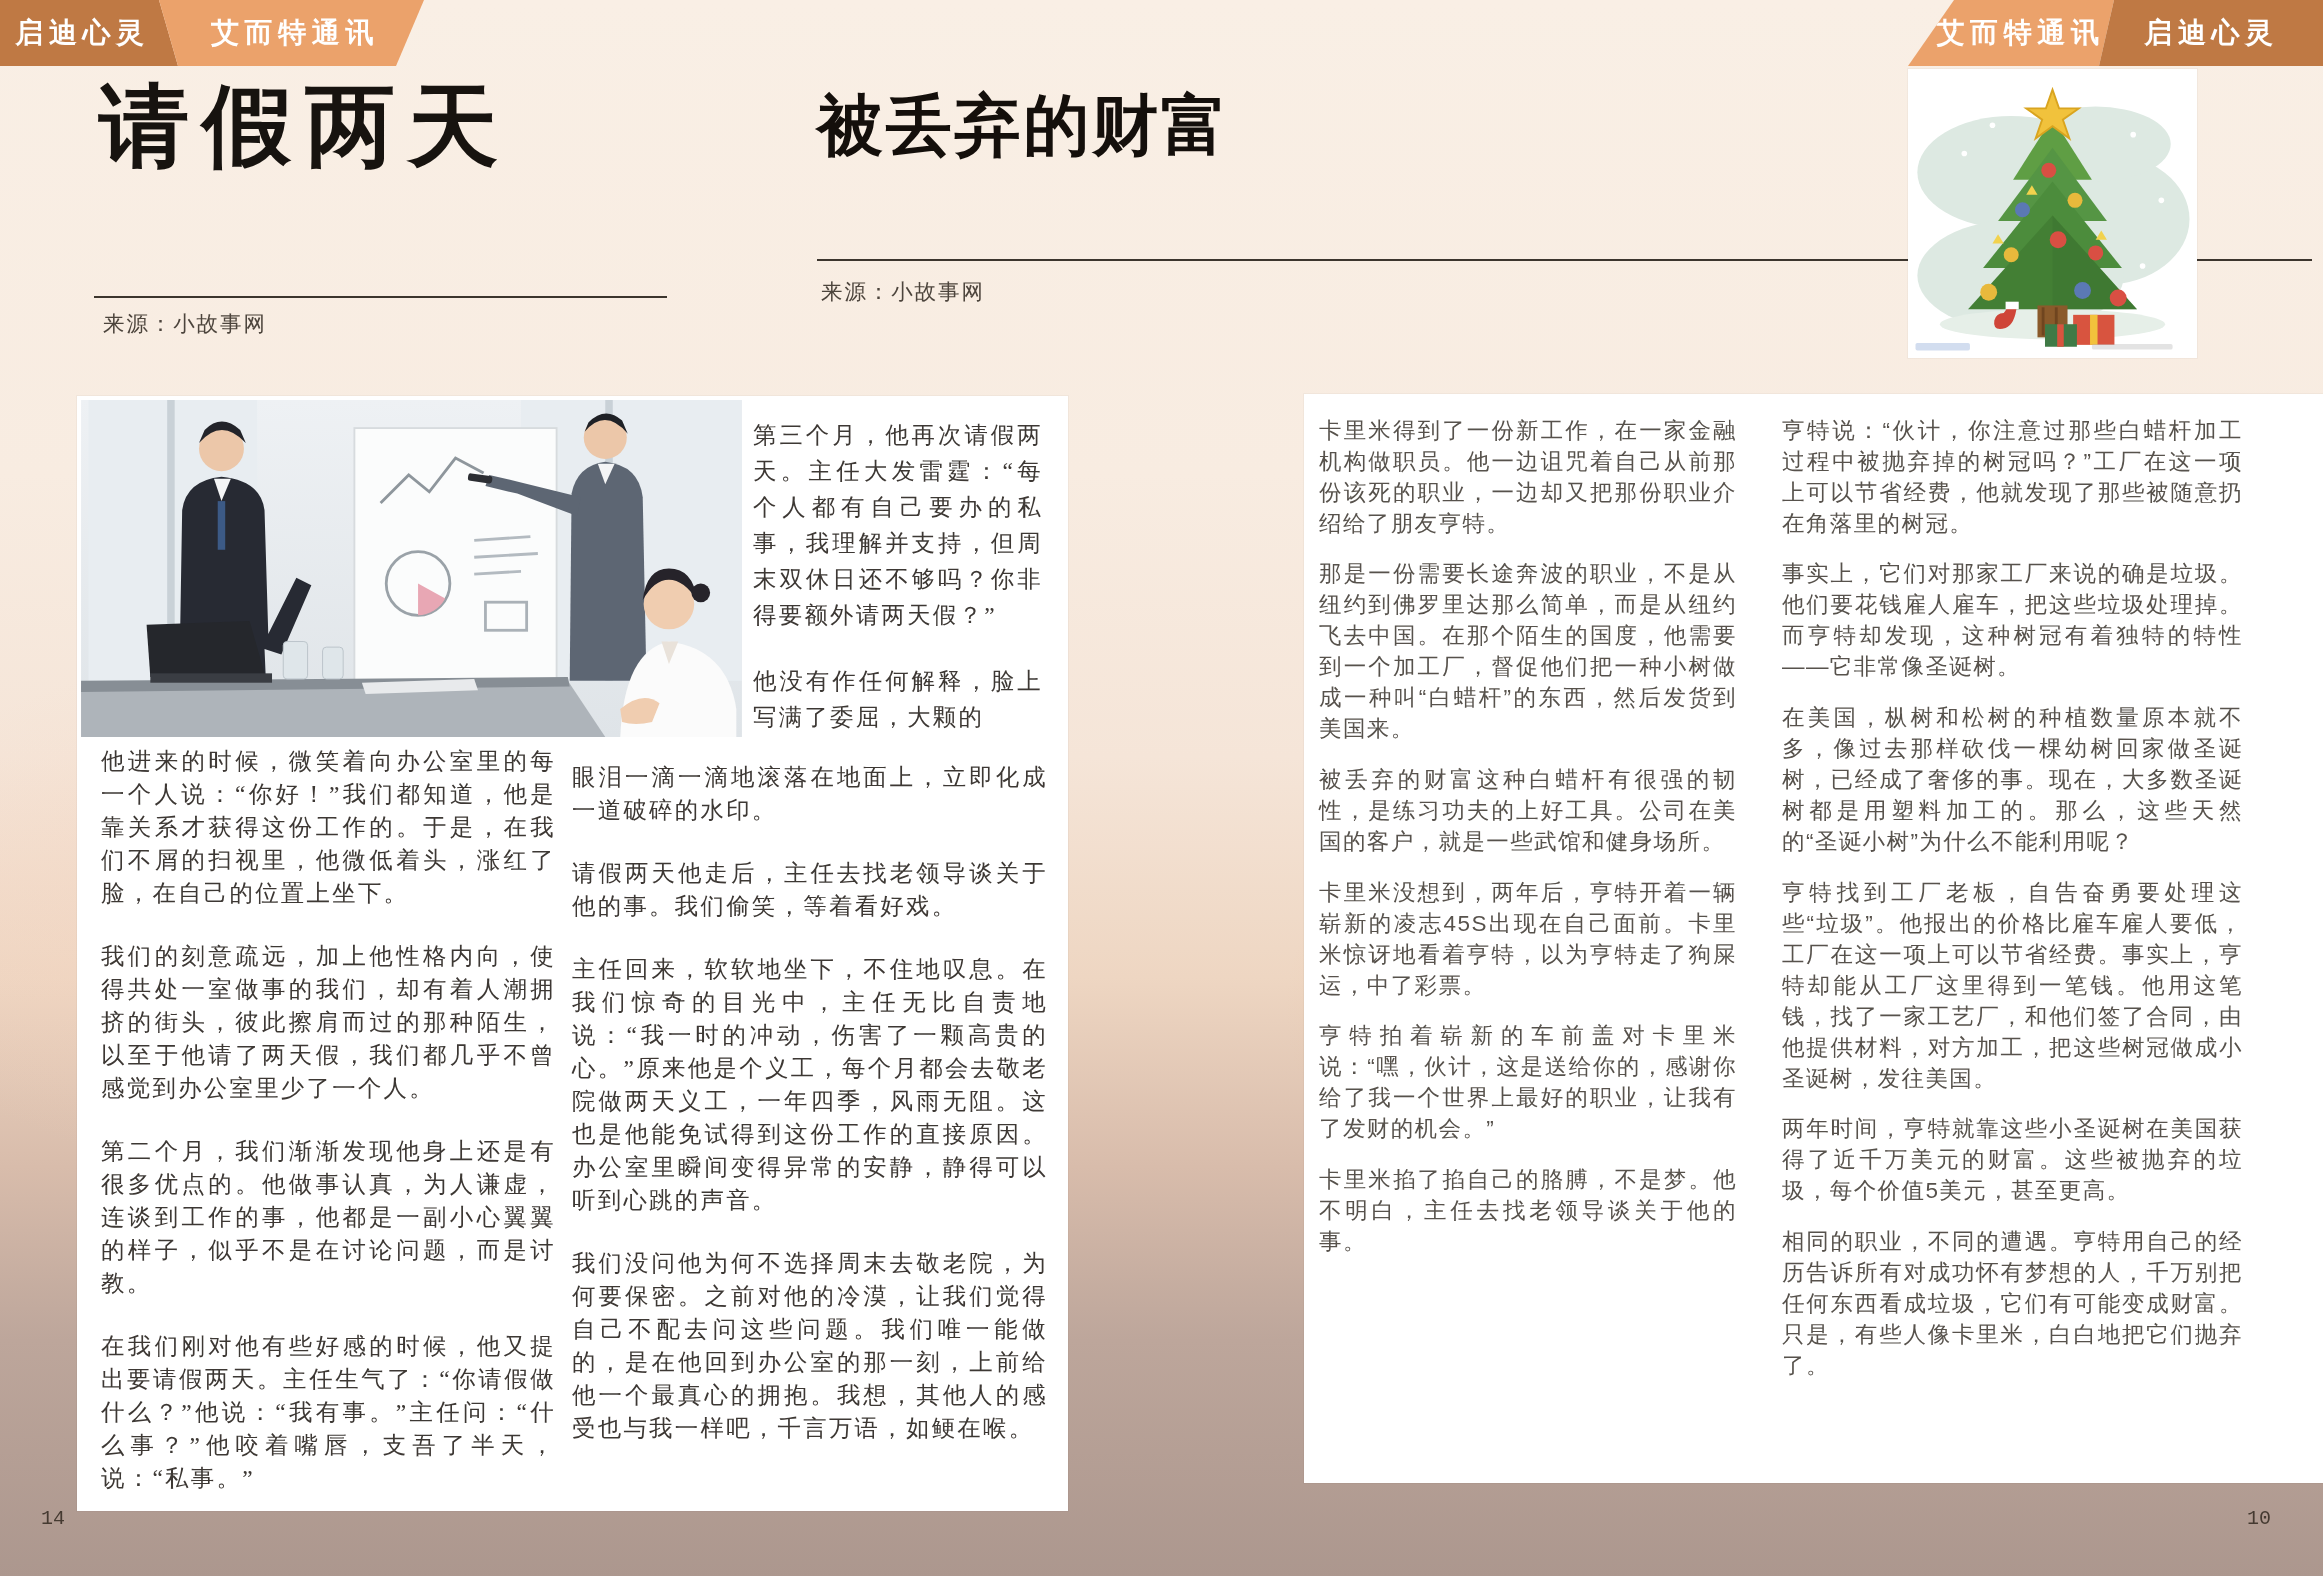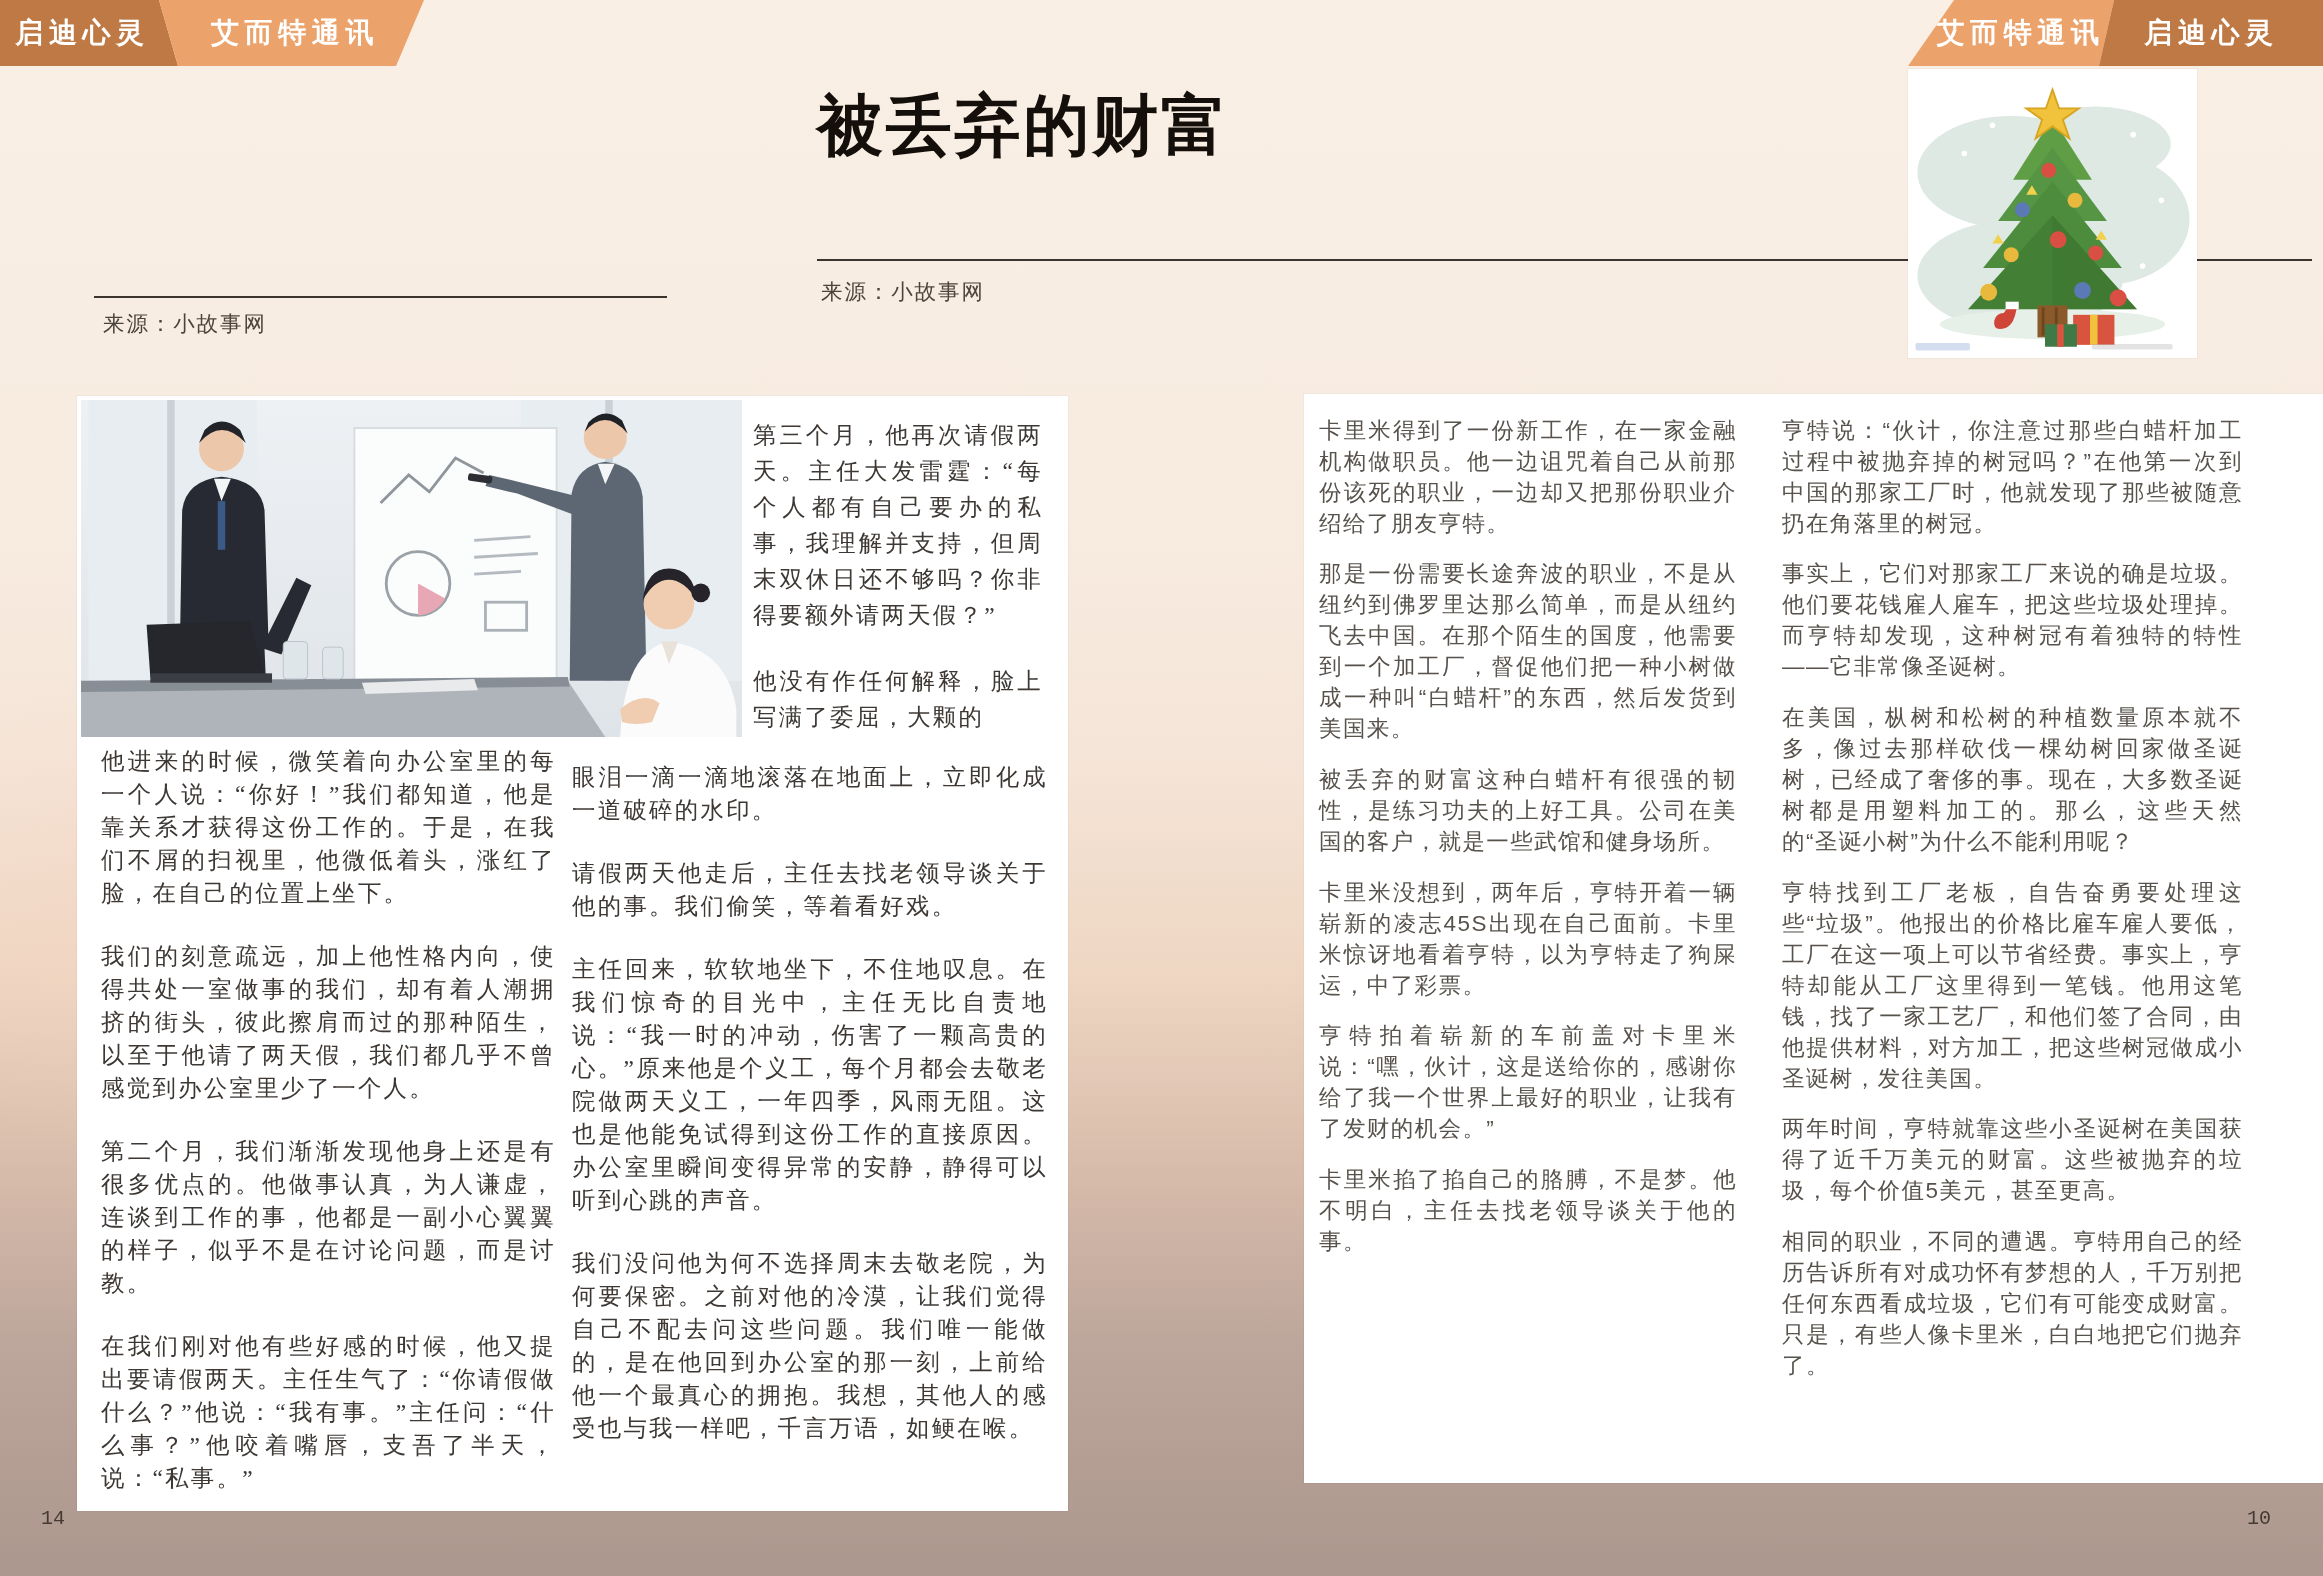--- a/index.html
+++ b/index.html
@@ -54,20 +54,21 @@
   <div class="tab tab-light" style="left:159px;width:272px;clip-path:polygon(0 0,265px 0,237px 100%,19px 100%);">
     <span>艾而特通讯</span>
   </div>
   <div class="tab tab-light" style="left:1908px;width:206px;clip-path:polygon(46px 0,206px 0,191px 100%,0 100%);">
     <span style="margin-left:19px;">艾而特通讯</span>
   </div>
   <div class="tab tab-dark" style="left:2099px;width:225px;clip-path:polygon(15px 0,225px 0,225px 100%,0 100%);">
     <span>启迪心灵</span>
   </div>
 
+  <div class="title-left">请假两天</div>
   <div class="rule" style="left:94px;top:296px;width:573px;"></div>
   <div class="source" style="left:103px;top:309px;">来源：小故事网</div>
 
   <div class="panel" style="left:77px;top:396px;width:991px;height:1115px;">
 
     <svg class="abs" style="left:3.7px;top:3.7px;" width="661" height="337" viewBox="0 0 706 360" aria-hidden="true">
       <defs>
         <linearGradient id="winbg" x1="0" y1="0" x2="0" y2="1">
           <stop offset="0" stop-color="#eef1f4"></stop>
             <stop offset="1" stop-color="#dfe4e8"></stop>
@@ -209,21 +210,21 @@
     <div class="abs sans-body" style="left:15px;top:20.6px;width:418px;">
       <p>卡里米得到了一份新工作，在一家金融机构做职员。他一边诅咒着自己从前那份该死的职业，一边却又把那份职业介绍给了朋友亨特。</p>
       <p>那是一份需要长途奔波的职业，不是从纽约到佛罗里达那么简单，而是从纽约飞去中国。在那个陌生的国度，他需要到一个加工厂，督促他们把一种小树做成一种叫“白蜡杆”的东西，然后发货到美国来。</p>
       <p>被丢弃的财富这种白蜡杆有很强的韧性，是练习功夫的上好工具。公司在美国的客户，就是一些武馆和健身场所。</p>
       <p>卡里米没想到，两年后，亨特开着一辆崭新的凌志45S出现在自己面前。卡里米惊讶地看着亨特，以为亨特走了狗屎运，中了彩票。</p>
       <p>亨特拍着崭新的车前盖对卡里米说：“嘿，伙计，这是送给你的，感谢你给了我一个世界上最好的职业，让我有了发财的机会。”</p>
       <p>卡里米掐了掐自己的胳膊，不是梦。他不明白，主任去找老领导谈关于他的事。</p>
     </div>
 
     <div class="abs sans-body" style="left:478px;top:20.6px;width:461px;">
-      <p>亨特说：“伙计，你注意过那些白蜡杆加工过程中被抛弃掉的树冠吗？”在他第一次到中国的那家工厂时，他就发现了那些被随意扔在角落里的树冠。</p>
+      <p>亨特说：“伙计，你注意过那些白蜡杆加工过程中被抛弃掉的树冠吗？”工厂在这一项上可以节省经费，他就发现了那些被随意扔在角落里的树冠。</p>
       <p>事实上，它们对那家工厂来说的确是垃圾。他们要花钱雇人雇车，把这些垃圾处理掉。而亨特却发现，这种树冠有着独特的特性——它非常像圣诞树。</p>
       <p>在美国，枞树和松树的种植数量原本就不多，像过去那样砍伐一棵幼树回家做圣诞树，已经成了奢侈的事。现在，大多数圣诞树都是用塑料加工的。那么，这些天然的“圣诞小树”为什么不能利用呢？</p>
       <p>亨特找到工厂老板，自告奋勇要处理这些“垃圾”。他报出的价格比雇车雇人要低，工厂在这一项上可以节省经费。事实上，亨特却能从工厂这里得到一笔钱。他用这笔钱，找了一家工艺厂，和他们签了合同，由他提供材料，对方加工，把这些树冠做成小圣诞树，发往美国。</p>
       <p>两年时间，亨特就靠这些小圣诞树在美国获得了近千万美元的财富。这些被抛弃的垃圾，每个价值5美元，甚至更高。</p>
       <p>相同的职业，不同的遭遇。亨特用自己的经历告诉所有对成功怀有梦想的人，千万别把任何东西看成垃圾，它们有可能变成财富。只是，有些人像卡里米，白白地把它们抛弃了。</p>
     </div>
   </div>
 
   <div class="pagenum" style="left:2247px;top:1507px;">10</div>
 

